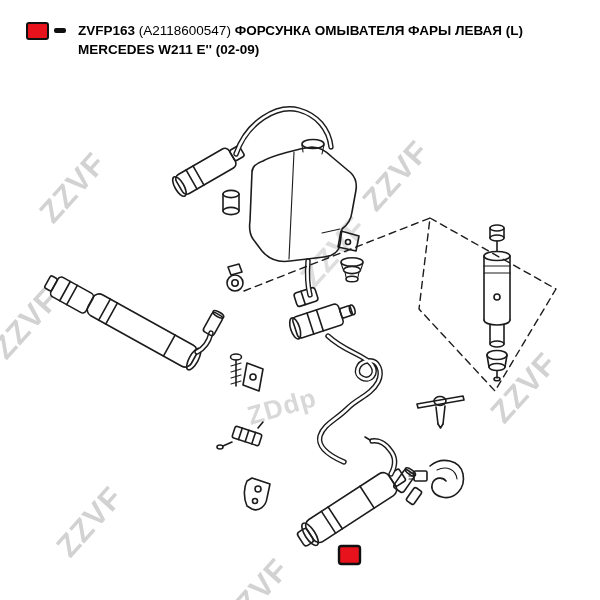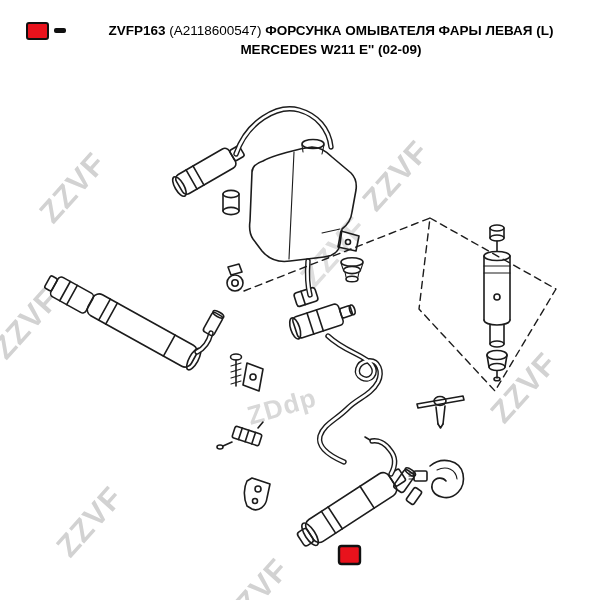--- a/index.html
+++ b/index.html
@@ -1,21 +1,21 @@
 <!DOCTYPE html>
 <html><head>
 <meta charset="utf-8">
 <style>
   html,body{margin:0;padding:0;background:#fff;}
   body{width:600px;height:600px;position:relative;overflow:hidden;
        font-family:"Liberation Sans",sans-serif;color:#000;}
   .page{position:absolute;inset:0;background:#fff;}
 
   
-  .header{position:absolute;left:16px;top:0;right:0;z-index:3;padding:21px 16px 0 62px;text-align:center;}
+  .header{position:absolute;left:16px;top:0;right:0;z-index:3;padding:21px 16px 0 62px;}
   .title{margin:0;font-size:13.5px;line-height:1.42;font-weight:bold;}
   .oem{font-weight:400;}
   .swatch{position:absolute;left:10px;top:22px;width:19px;height:14px;
           border:2.5px solid #101010;border-radius:3px;}
   .dashmark{position:absolute;left:38px;top:28px;width:12px;height:5px;
             background:#101010;border-radius:2px;}
 
   
   .wm{position:absolute;color:#d2d2d2;font-weight:bold;font-size:31px;letter-spacing:1px;
       white-space:nowrap;transform:translate(-50%,-50%) rotate(-48deg);z-index:0;}

